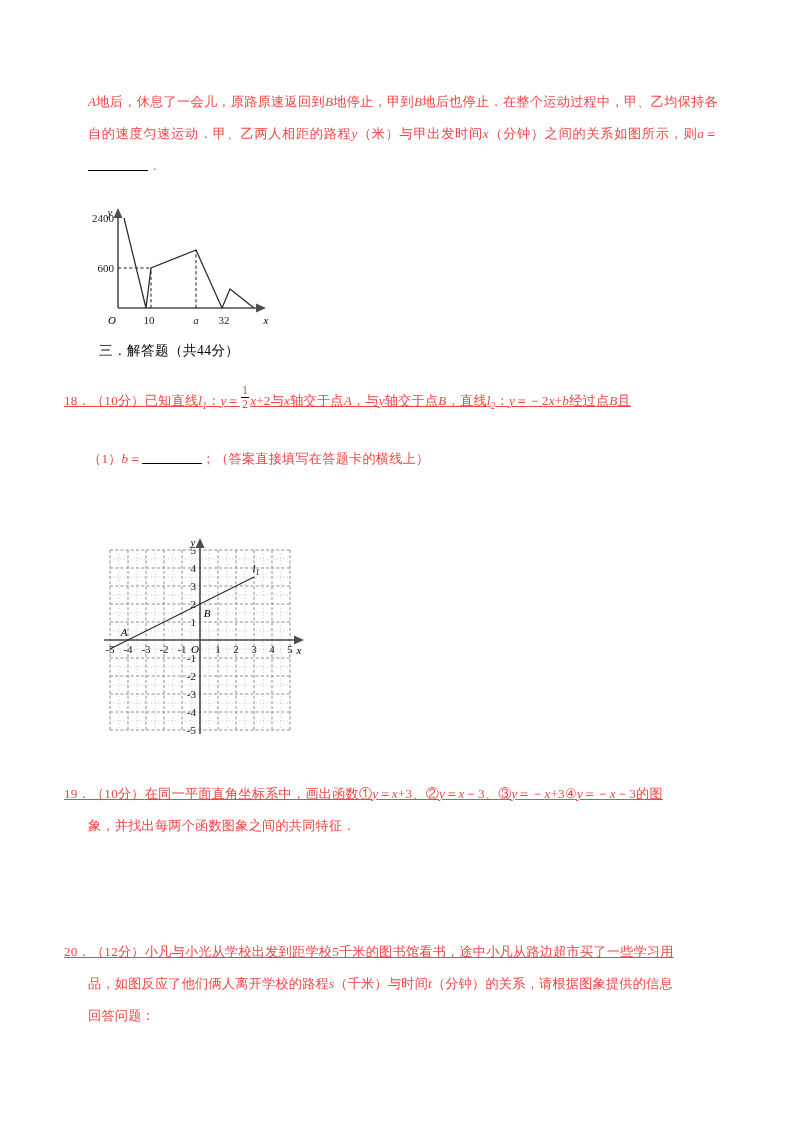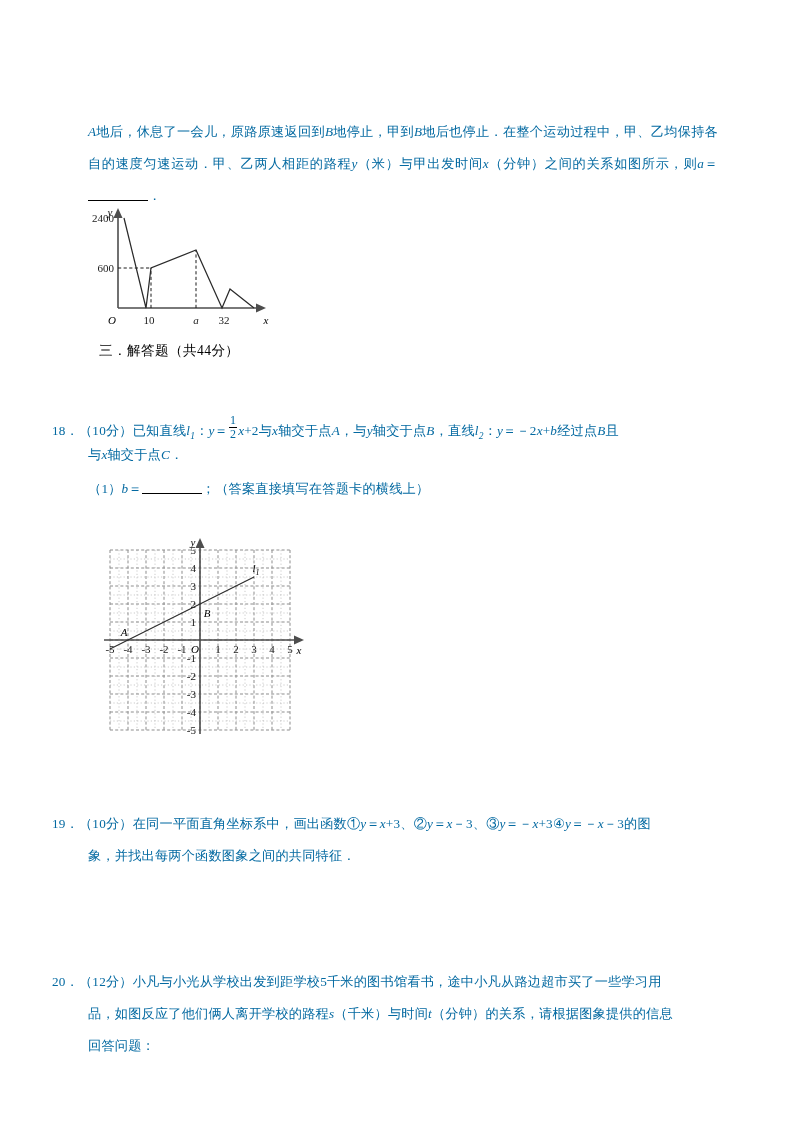--- a/index.html
+++ b/index.html
@@ -20,31 +20,31 @@
     position: absolute;
     left: 0; top: 0;
     width: 794px;
     height: 1123px;
   }
   .para {
     position: absolute;
     font-size: 13.2px;
     line-height: 32px;
     letter-spacing: 0.2px;
-    color: #0369a1;
-    margin-top: 30px;
+    color: #ef4444;
   }
   .ind-body {
     left: 88px;
     width: 630px;
     text-align: justify;
   }
   .num-line {
-    left: 52px;
+    left: 64px;
     width: 660px;
+    text-decoration: underline;
   }
   i, .it {
     font-style: italic;
     font-family: "Liberation Serif", "DejaVu Serif", serif;
   }
   .sub {
     font-size: 9.5px;
     vertical-align: sub;
     font-style: italic;
   }
@@ -146,23 +146,20 @@
   </div>
 
   <div class="secthead" style="top:342px;">
     <span>三．解答题（共</span><span>44</span><span>分）</span>
   </div>
 
   <div class="para num-line" style="top:385px;">
     <span>18．</span><span>（10分）</span><span>已知直线</span><i>l</i><span class="sub">1</span><span>：</span><i>y</i><span>＝</span><span class="frac"><span class="n">1</span><span class="d">2</span></span><i>x</i><span>+2</span><span>与</span><i>x</i><span>轴交于点</span><i>A</i><span>，与</span><i>y</i><span>轴交于点</span><i>B</i><span>，直线</span><i>l</i><span class="sub">2</span><span>：</span><i>y</i><span>＝－2</span><i>x</i><span>+</span><i>b</i><span>经过点</span><i>B</i><span>且</span>
   </div>
 
-  <div class="para" style="left:88px; top:409px; width:620px;">
-    <span>与</span><i>x</i><span>轴交于点</span><i>C</i><span>．</span>
-  </div>
 
   <div class="para" style="left:88px; top:443px; width:620px;">
     <span>（1）</span><i>b</i><span>＝</span><span class="blank"></span><span>；（答案直接填写在答题卡的横线上）</span>
   </div>
 
 
 
   <div class="fig" style="left:98px; top:534px;">
     <svg width="205" height="205" viewBox="0 0 205 205">
 

